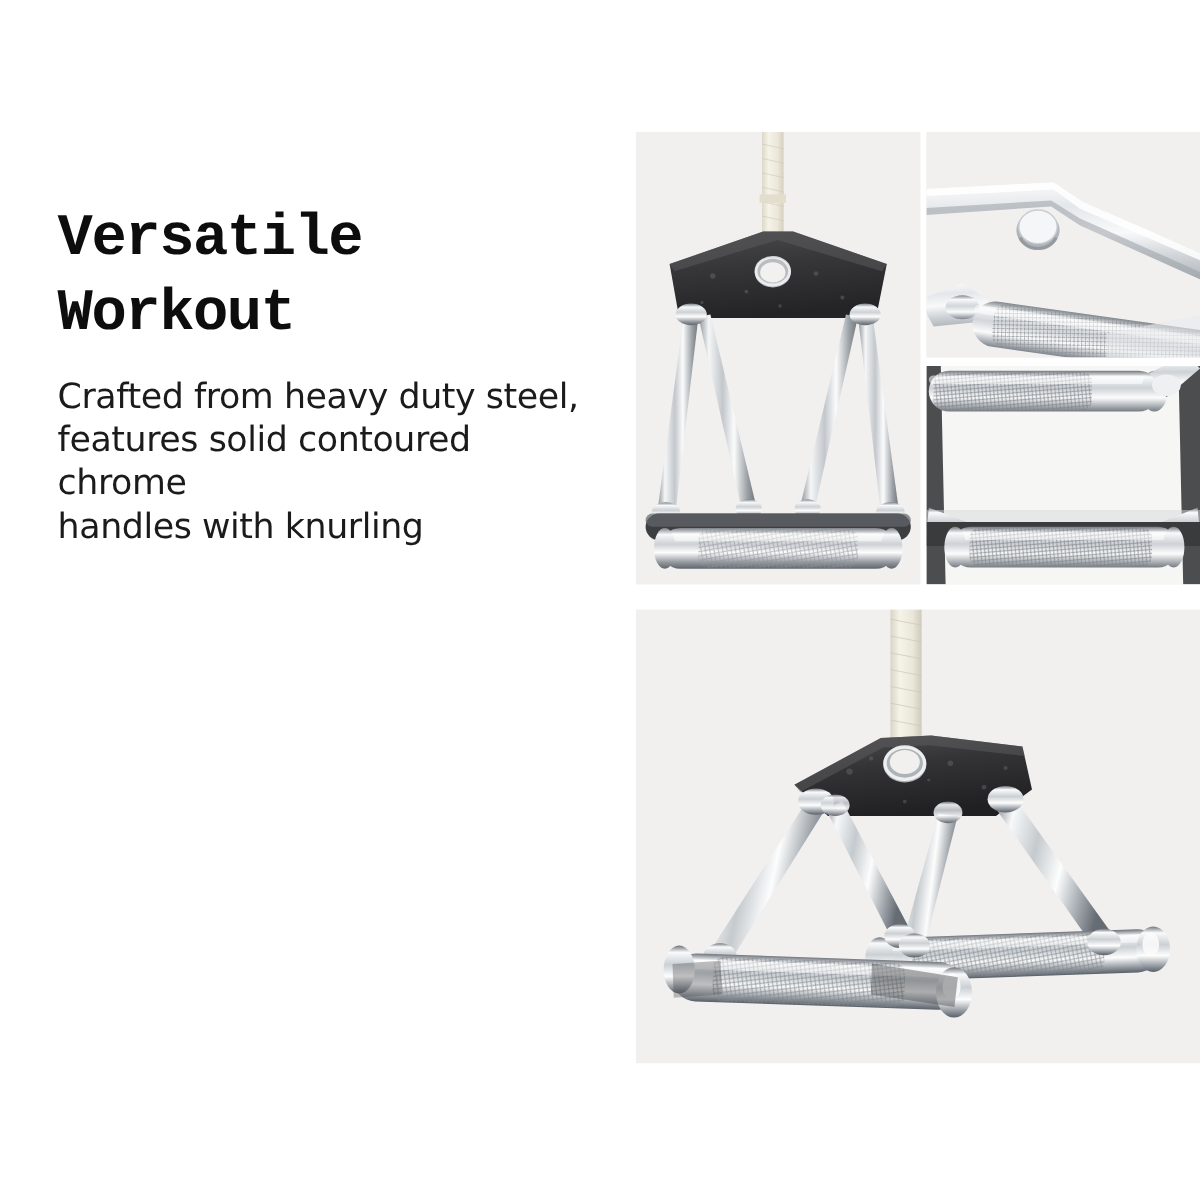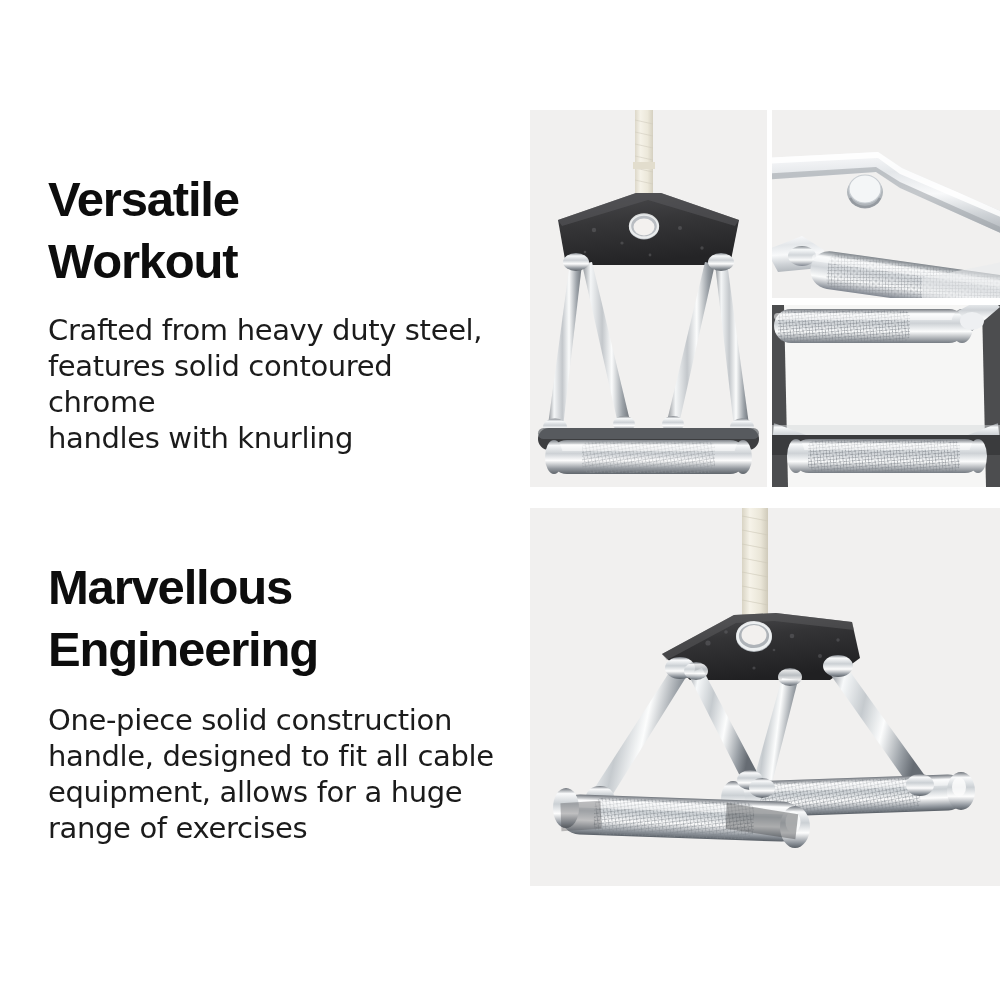--- a/index.html
+++ b/index.html
@@ -11,21 +11,21 @@
     position:relative;
   }
   .page{position:relative;width:1000px;height:1000px;background:#fff;}
 
   
   .text-block{position:absolute;left:48px;width:452px;}
   .block-a{top:168px;}
   .block-b{top:556px;}
 
   .headline{
-    font-family:Liberation Sans, sans-serif;
+    font-family:Liberation Mono, monospace;
     font-weight:bold;
     font-size:49px;
     line-height:62px;
     letter-spacing:-1.2px;
     color:#0d0d0d;
     margin:0;
     white-space:pre-line;
   }
   .body-copy{
     font-family:"DejaVu Sans", sans-serif;
@@ -58,28 +58,20 @@
 <div class="page">
 
   <div class="text-block block-a">
     <h1 class="headline">Versatile
 Workout</h1>
     <p class="body-copy">Crafted from heavy duty steel,
 features solid contoured chrome
 handles with knurling</p>
   </div>
 
-  <div class="text-block block-b">
-    <h1 class="headline">Marvellous
-Engineering</h1>
-    <p class="body-copy">One-piece solid construction
-handle, designed to fit all cable
-equipment, allows for a huge
-range of exercises</p>
-  </div>
 
   <div class="photo p-main-top">
     <svg viewBox="0 0 237 377" preserveAspectRatio="xMidYMid slice" aria-hidden="true">
       <defs>
         <linearGradient id="chromeV" x1="0" y1="0" x2="1" y2="0">
           <stop offset="0" stop-color="#8d9196"></stop>
           <stop offset="0.18" stop-color="#f4f6f7"></stop>
           <stop offset="0.42" stop-color="#c3c7cb"></stop>
           <stop offset="0.62" stop-color="#fbfcfc"></stop>
           <stop offset="0.85" stop-color="#9aa0a6"></stop>

